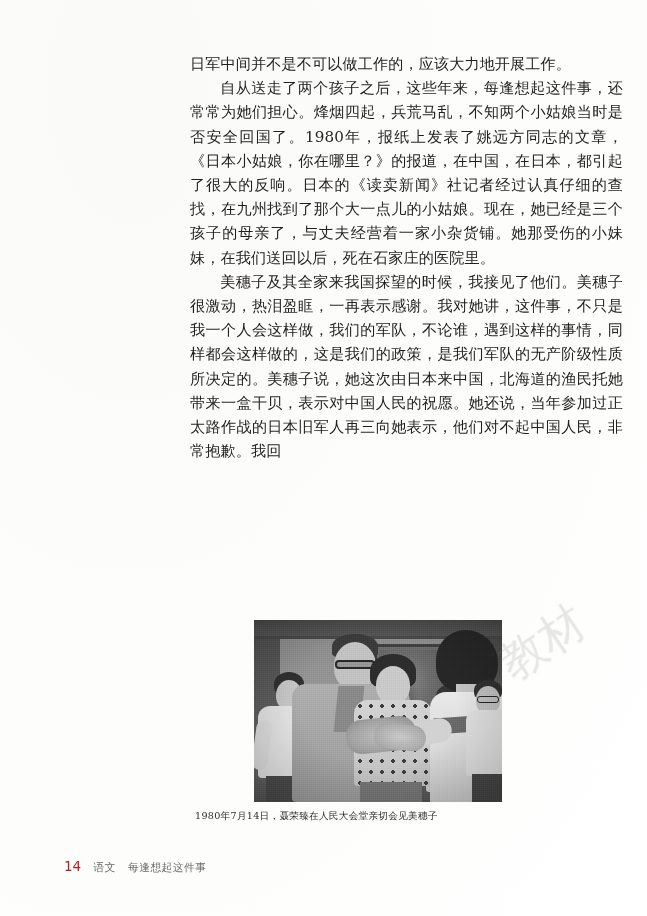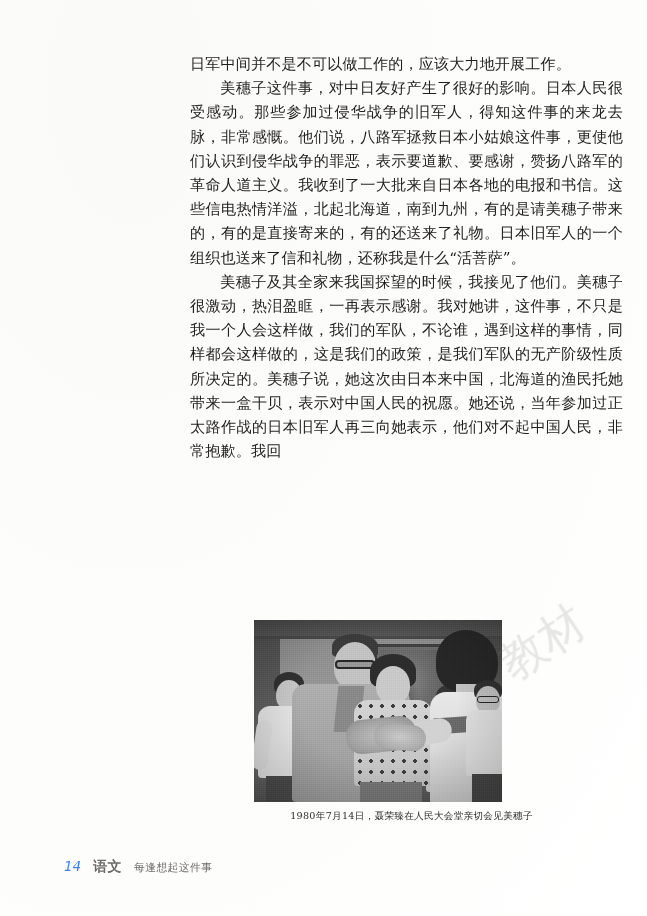--- a/index.html
+++ b/index.html
@@ -245,21 +245,21 @@
     position: absolute; inset: 0;
     backdrop-filter: grayscale(100%) contrast(0.97);
   }
 
   
   #caption {
     position: absolute;
     left: 195px;
     top: 810px;
     width: 433px;
-    text-align: center;
+    text-align: left;
     font-size: 9.6px;
     letter-spacing: 0.3px;
     color: #2c2a29;
     font-family: "DejaVu Serif", "Liberation Serif", serif;
   }
 
   
   #watermark {
     position: absolute;
     left: 498px;
@@ -282,46 +282,44 @@
     position: absolute;
     left: 64px;
     top: 858px;
     display: flex;
     align-items: baseline;
     gap: 12px;
     color: #6d6b69;
   }
   #footer .pageno {
     font-size: 13.5px;
-    color: #3b82f6;
+    color: #b91c1c;
     font-family: "DejaVu Sans", "Liberation Sans", sans-serif;
-    font-style: italic;
   }
   #footer .subject {
-    font-size: 14px;
+    font-size: 11px;
     letter-spacing: 0.4px;
     color: #6d6b69;
-    font-weight: bold;
   }
   #footer .volume {
     font-size: 10.8px;
     letter-spacing: 0.4px;
     color: #6d6b69;
   }
 </style>
 </head>
 <body>
 
 <div id="page">
 
   <div id="paper-tint"></div>
 
   <div id="text-column">
     <p class="para first-line-flush">日军中间并不是不可以做工作的，应该大力地开展工作。</p>
-    <p class="para">美穗子这件事，对中日友好产生了很好的影响。日本人民很受感动。那些参加过侵华战争的旧军人，得知这件事的来龙去脉，非常感慨。他们说，八路军拯救日本小姑娘这件事，更使他们认识到侵华战争的罪恶，表示要道歉、要感谢，赞扬八路军的革命人道主义。我收到了一大批来自日本各地的电报和书信。这些信电热情洋溢，北起北海道，南到九州，有的是请美穗子带来的，有的是直接寄来的，有的还送来了礼物。日本旧军人的一个组织也送来了信和礼物，还称我是什么“活菩萨”。</p>
+    <p class="para">自从送走了两个孩子之后，这些年来，每逢想起这件事，还常常为她们担心。烽烟四起，兵荒马乱，不知两个小姑娘当时是否安全回国了。1980年，报纸上发表了姚远方同志的文章，《日本小姑娘，你在哪里？》的报道，在中国，在日本，都引起了很大的反响。日本的《读卖新闻》社记者经过认真仔细的查找，在九州找到了那个大一点儿的小姑娘。现在，她已经是三个孩子的母亲了，与丈夫经营着一家小杂货铺。她那受伤的小妹妹，在我们送回以后，死在石家庄的医院里。</p>
     <p class="para">美穗子及其全家来我国探望的时候，我接见了他们。美穗子很激动，热泪盈眶，一再表示感谢。我对她讲，这件事，不只是我一个人会这样做，我们的军队，不论谁，遇到这样的事情，同样都会这样做的，这是我们的政策，是我们军队的无产阶级性质所决定的。美穗子说，她这次由日本来中国，北海道的渔民托她带来一盒干贝，表示对中国人民的祝愿。她还说，当年参加过正太路作战的日本旧军人再三向她表示，他们对不起中国人民，非常抱歉。我回</p>
   </div>
 
   <div id="photo-block">
     <div id="photo-frame">
       <div id="photo-bg"></div>
 
       <div class="wall-panel" id="wall-top"></div>
       <div class="wall-panel" id="wall-seam-1"></div>
       <div class="wall-panel" id="panel-mid"></div>

